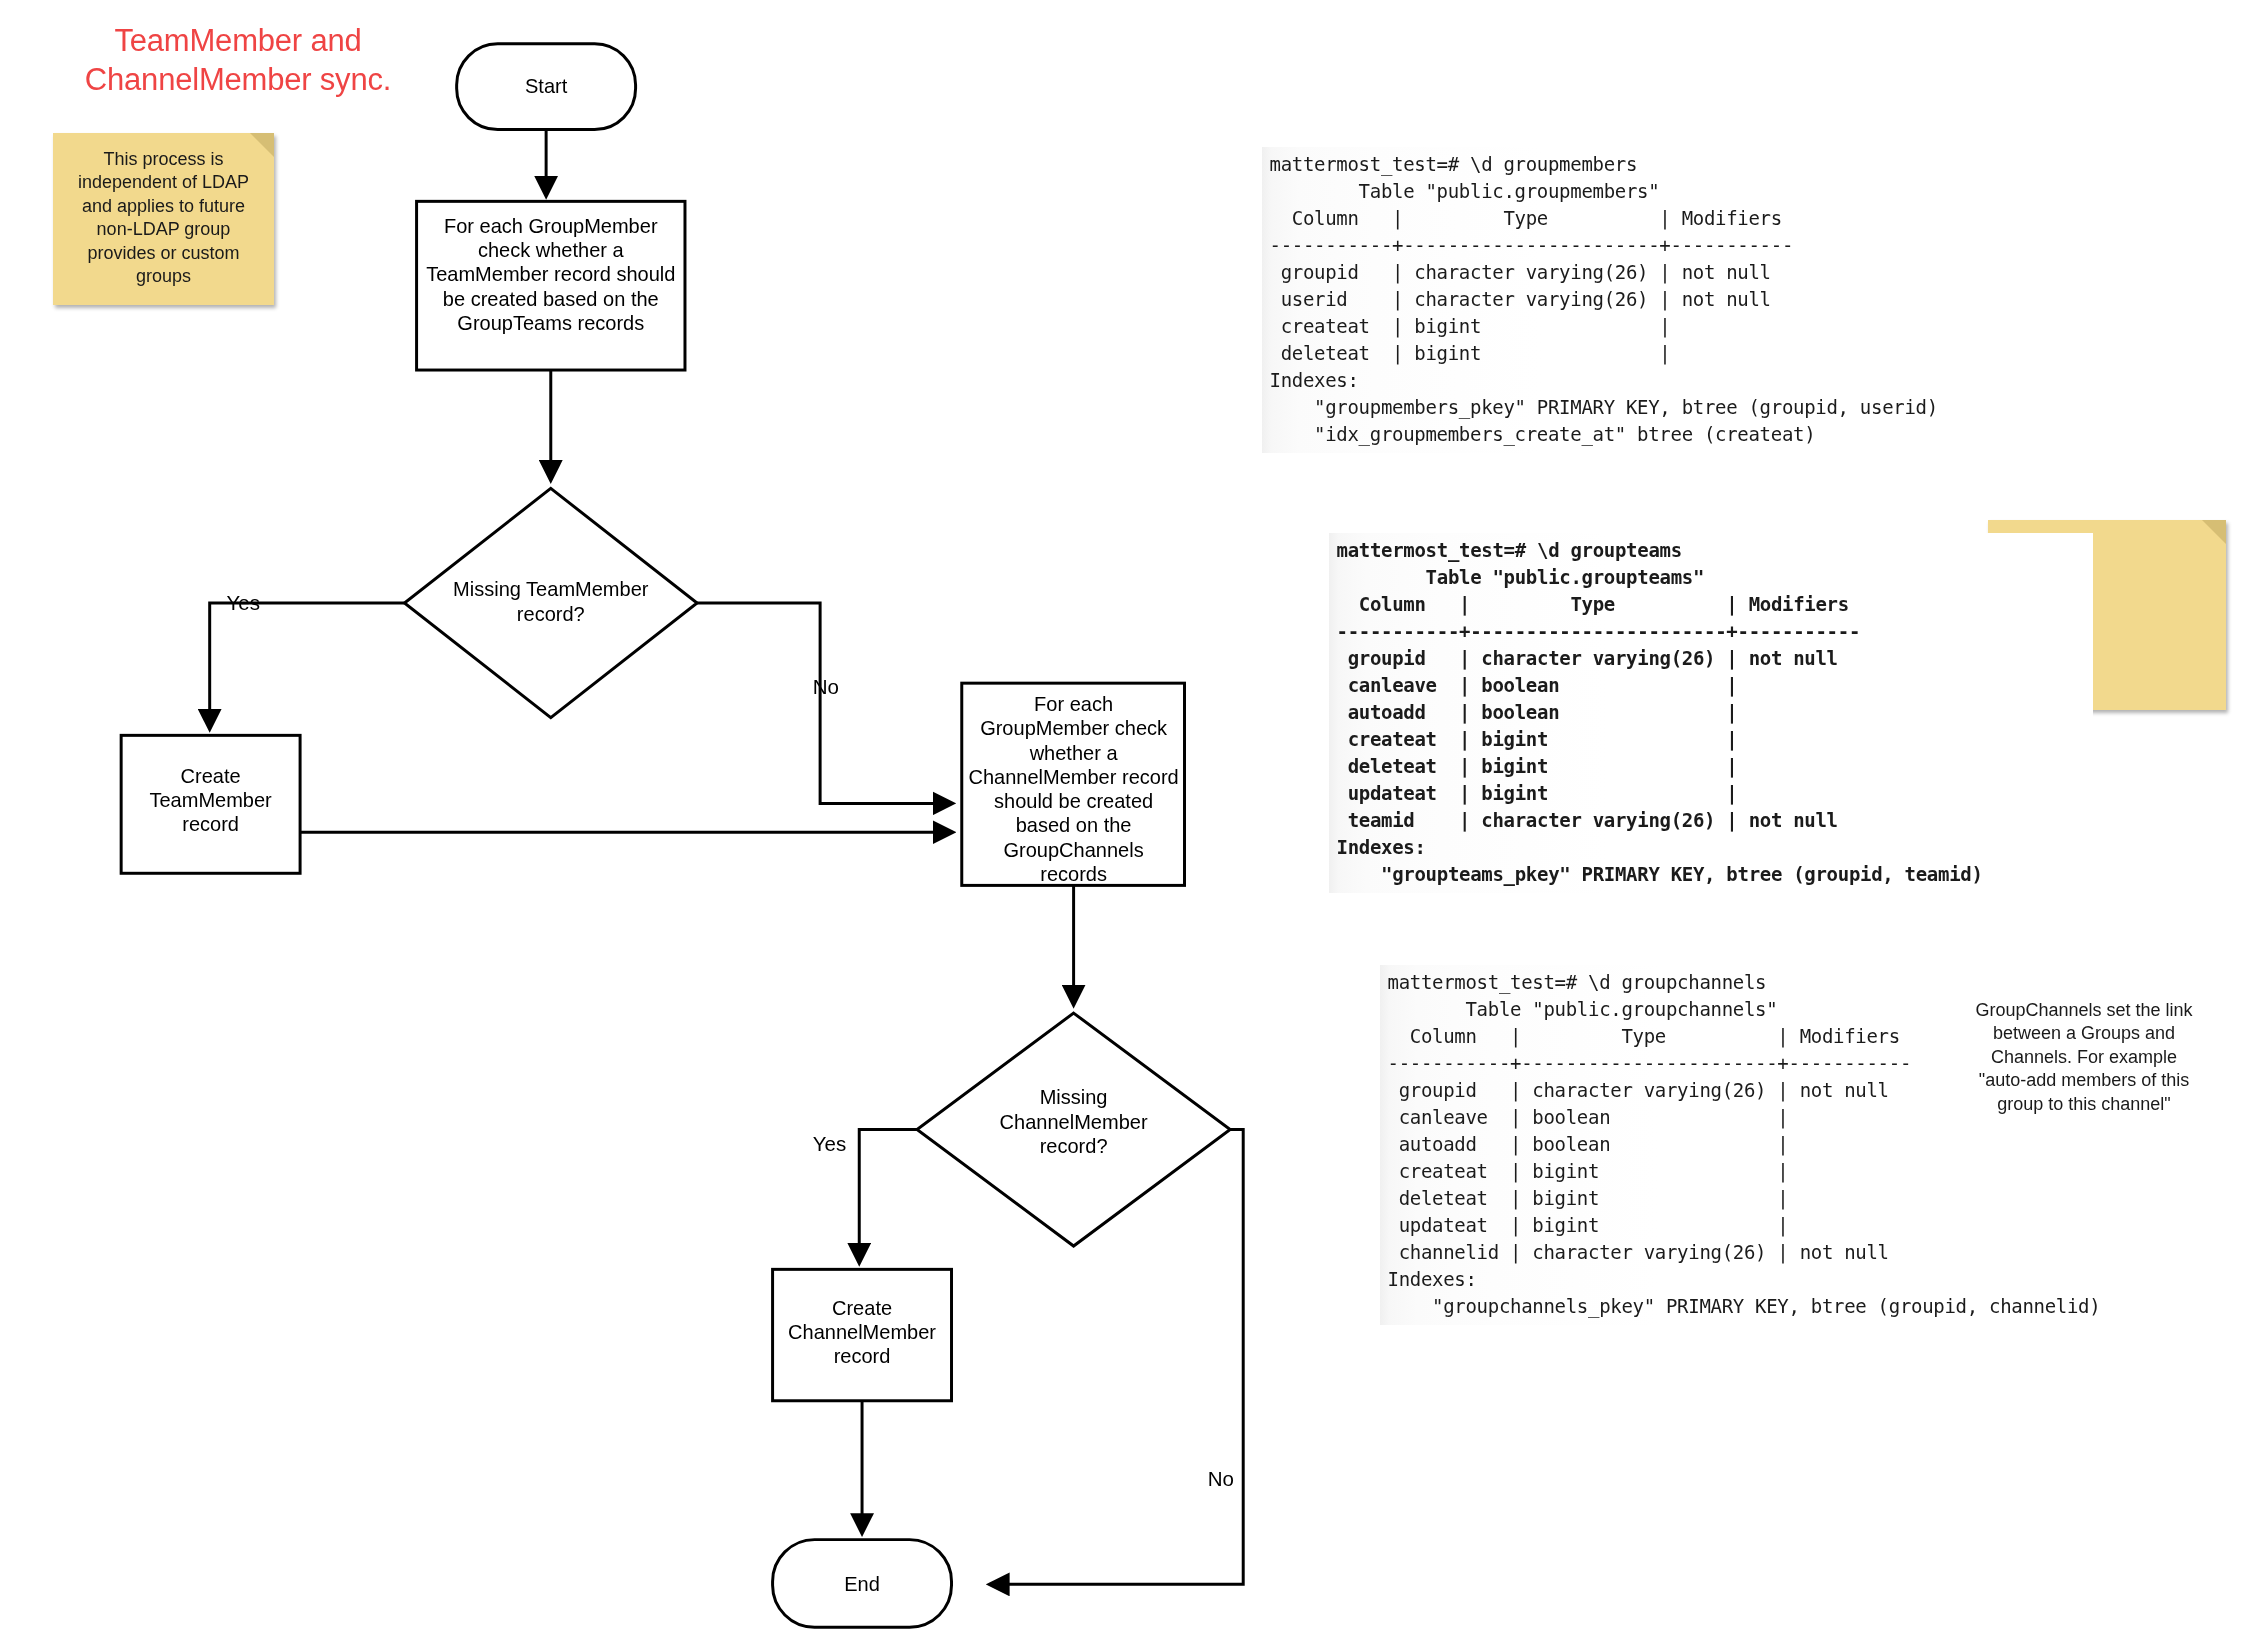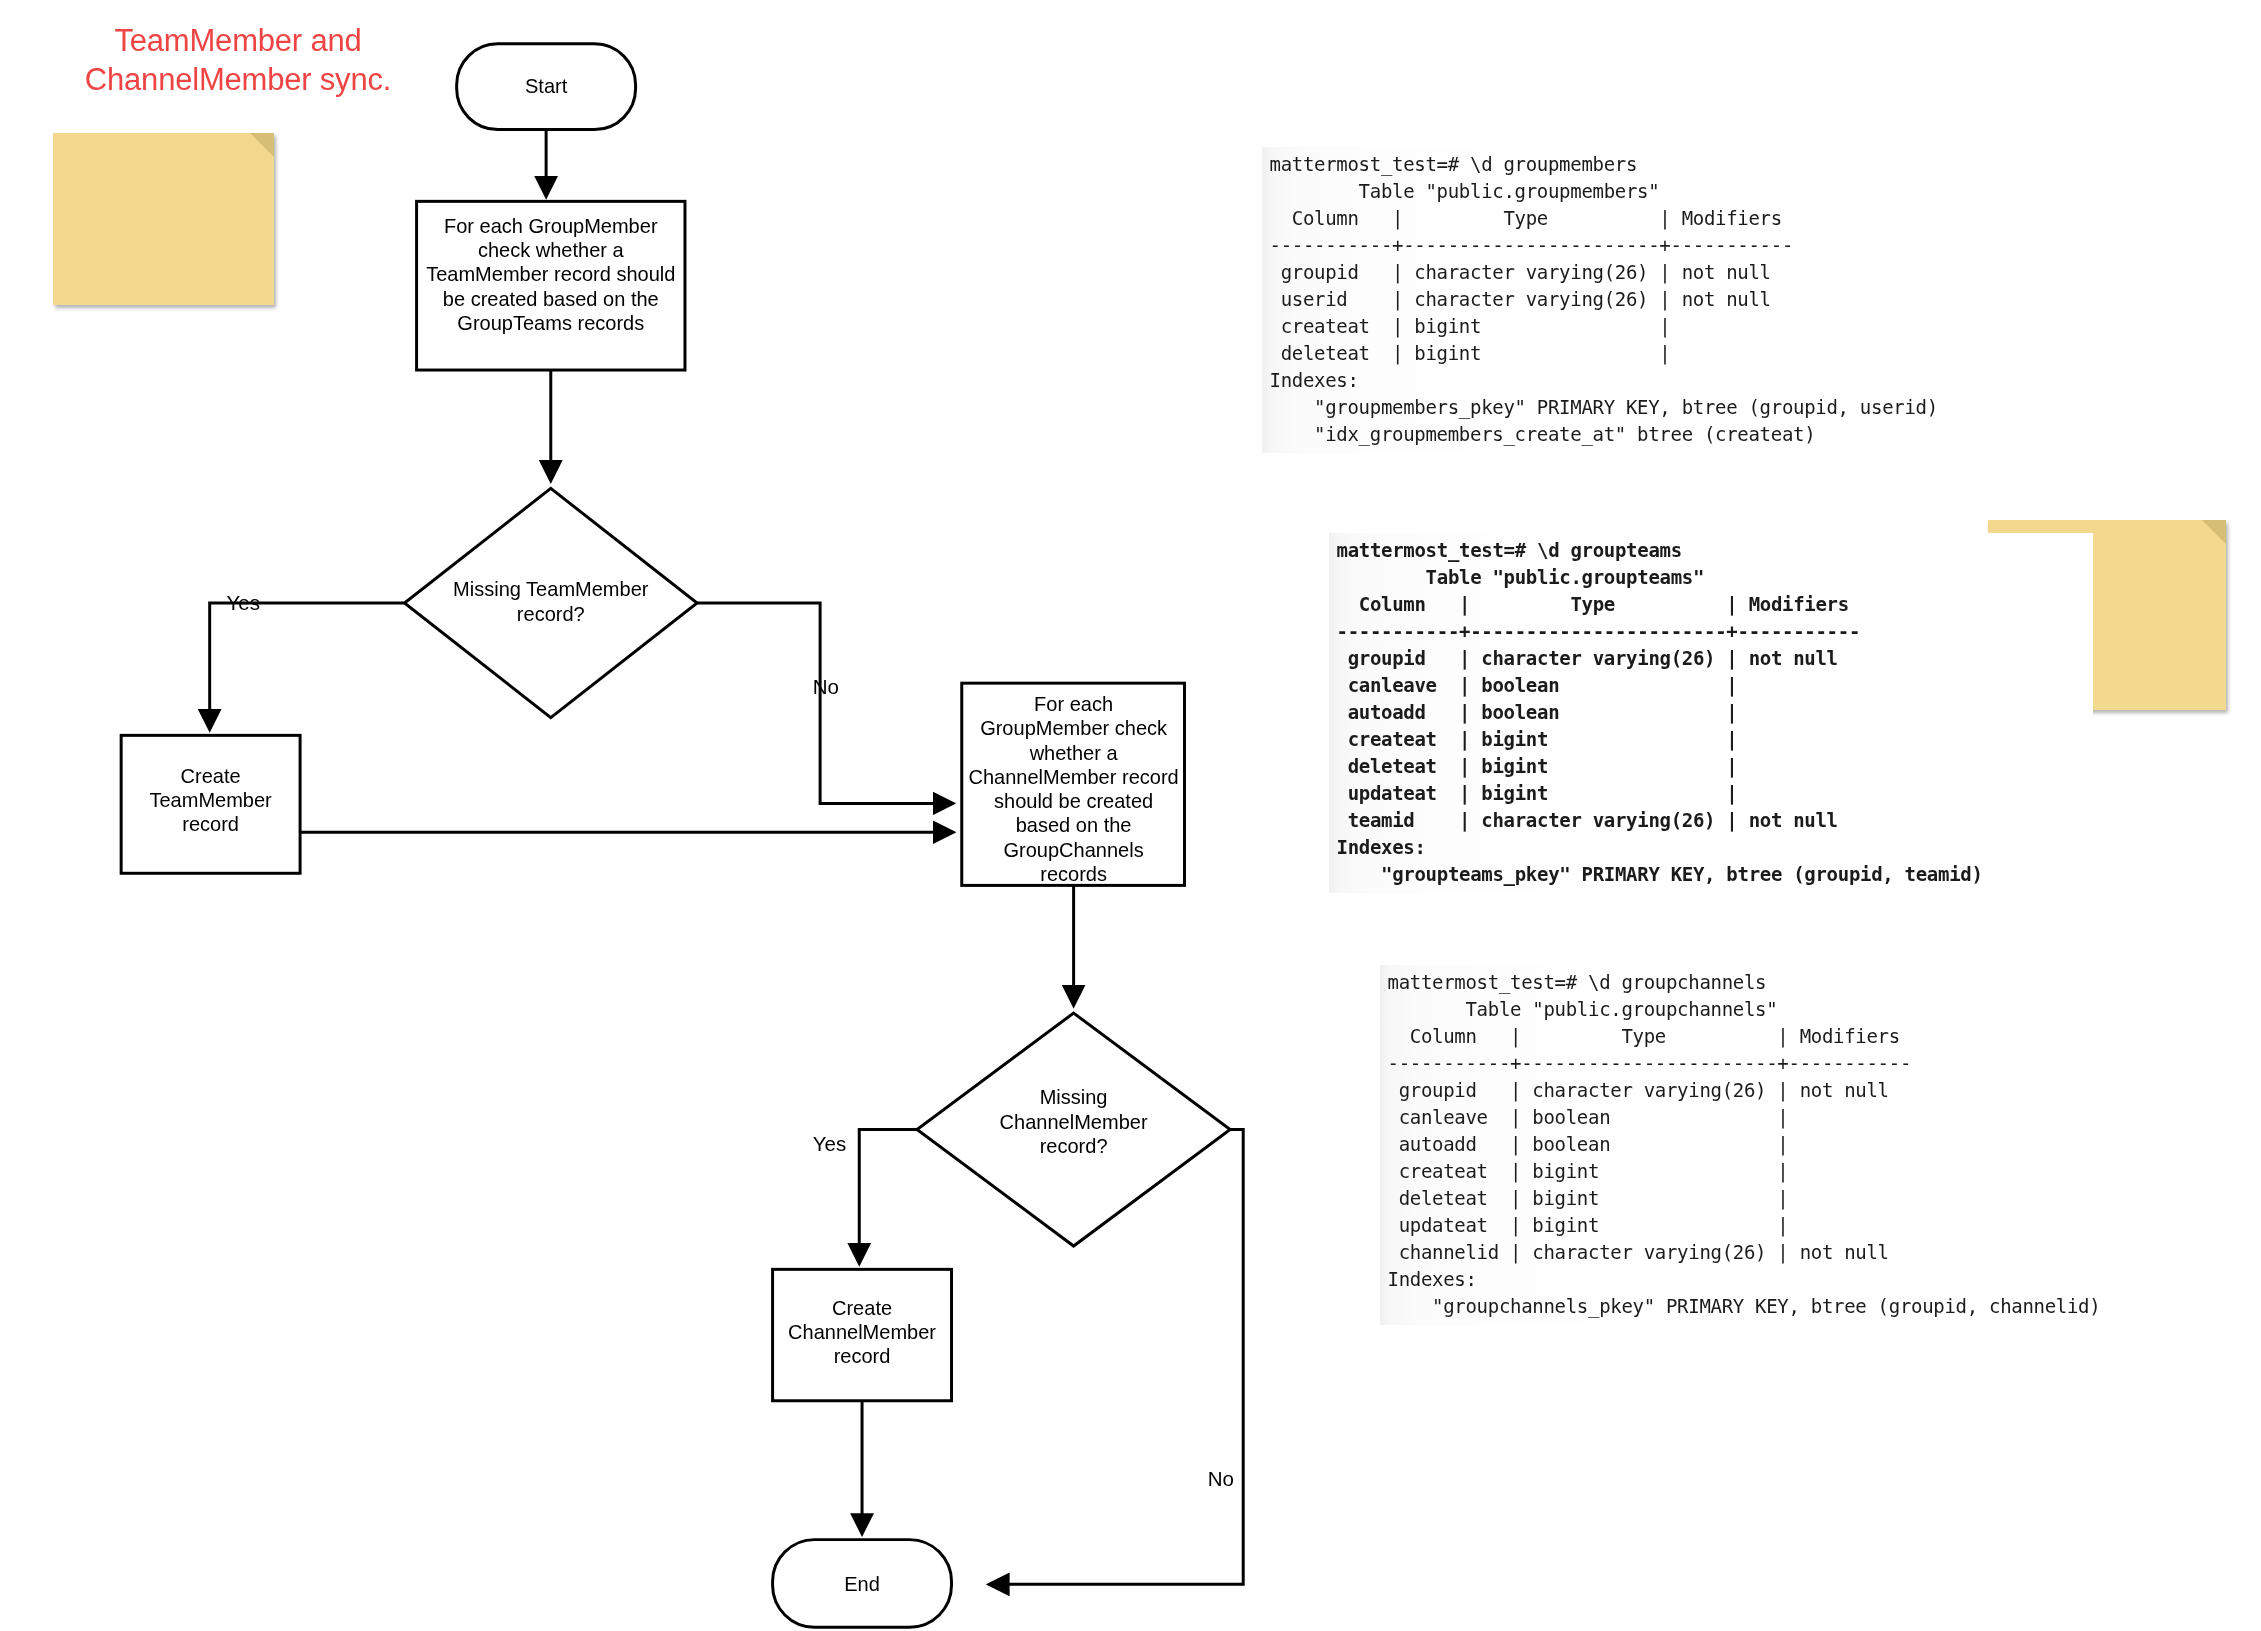--- a/index.html
+++ b/index.html
@@ -66,28 +66,30 @@
   #term-groupteams{left:1329px;top:533px;width:764px;font-weight:bold;}
   #term-groupchannels{left:1380px;top:965px;width:839px;}
 </style>
 </head>
 <body>
 
 <div id="diagram-title">TeamMember and<br>ChannelMember sync.</div>
 
 <div class="sticky" id="sticky-ldap">
   <span class="fold"></span>
+  <span class="stxt">This process is independent of LDAP and applies to future non-LDAP group provides or custom groups</span>
 </div>
 
 <div class="sticky" id="sticky-groupteams">
   <span class="fold"></span>
 </div>
 
 <div class="sticky" id="sticky-groupchannels">
   <span class="fold"></span>
+  <span class="stxt">GroupChannels set the link between a Groups and Channels. For example "auto-add members of this group to this channel"</span>
 </div>
 
 <svg id="flow-svg" viewBox="0 0 1440 1750">
   <defs>
     <marker id="arrow" viewBox="0 0 12 12" refX="10" refY="6" markerWidth="8" markerHeight="8" orient="auto-start-reverse">
       <path d="M 0 0 L 12 6 L 0 12 z" fill="#000"></path>
     </marker>
   </defs>
 
   <g>

